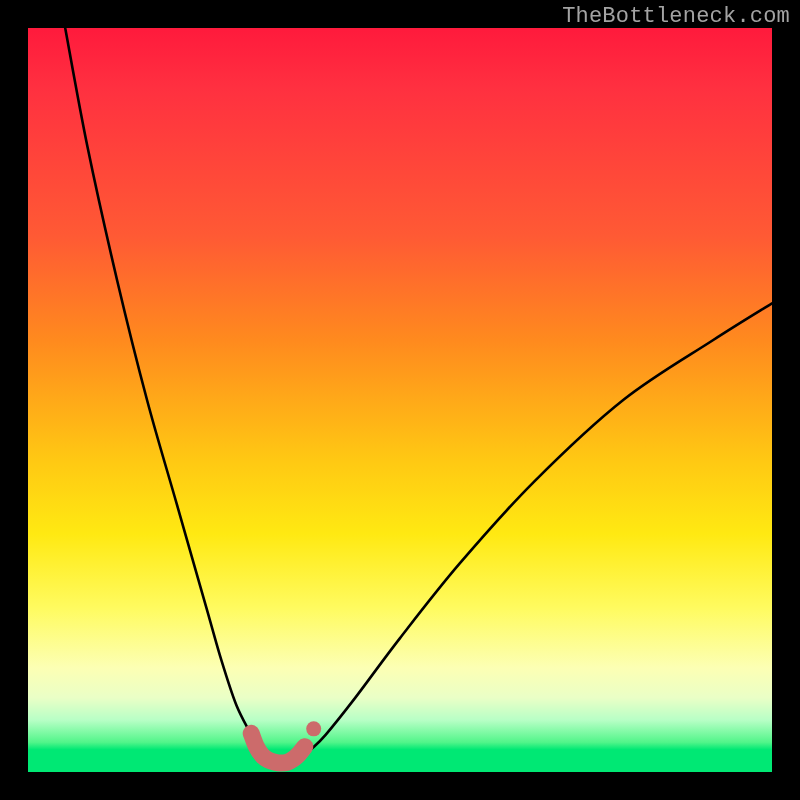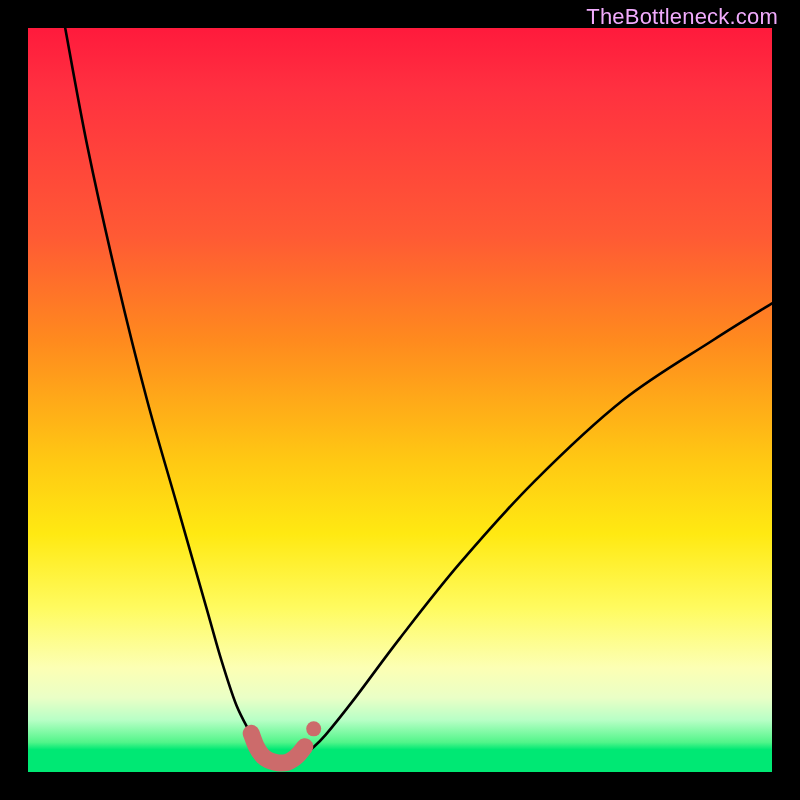--- a/index.html
+++ b/index.html
@@ -39,26 +39,27 @@
       #eaffc6 90%,
       #b8ffc6 93%,
       #52f58a 96%,
       #00e874 97%,
       #00e874 100%
     );
   }
   .watermark {
     position: absolute;
     top: 4px;
-    right: 22px;
-    color: #f0abfc;
+    right: 10px;
+    color: #a3a3a3;
     font-size: 22px;
     font-weight: 500;
     letter-spacing: 0.2px;
     user-select: none;
+    font-family: Liberation Mono, monospace;
   }
   svg.curve {
     position: absolute;
     left: 0;
     top: 0;
     width: 744px;
     height: 744px;
     overflow: visible;
   }
 </style>

